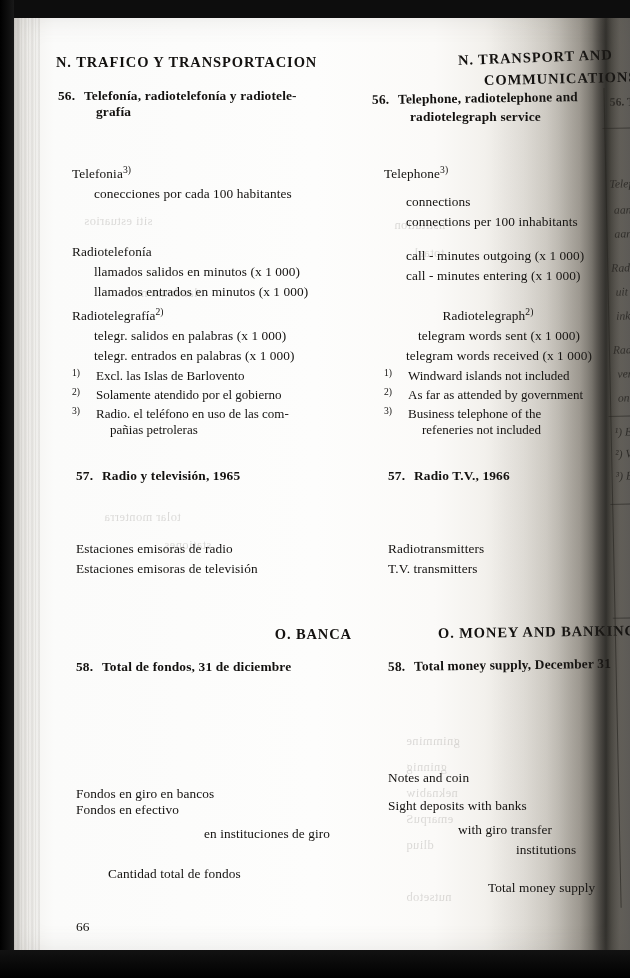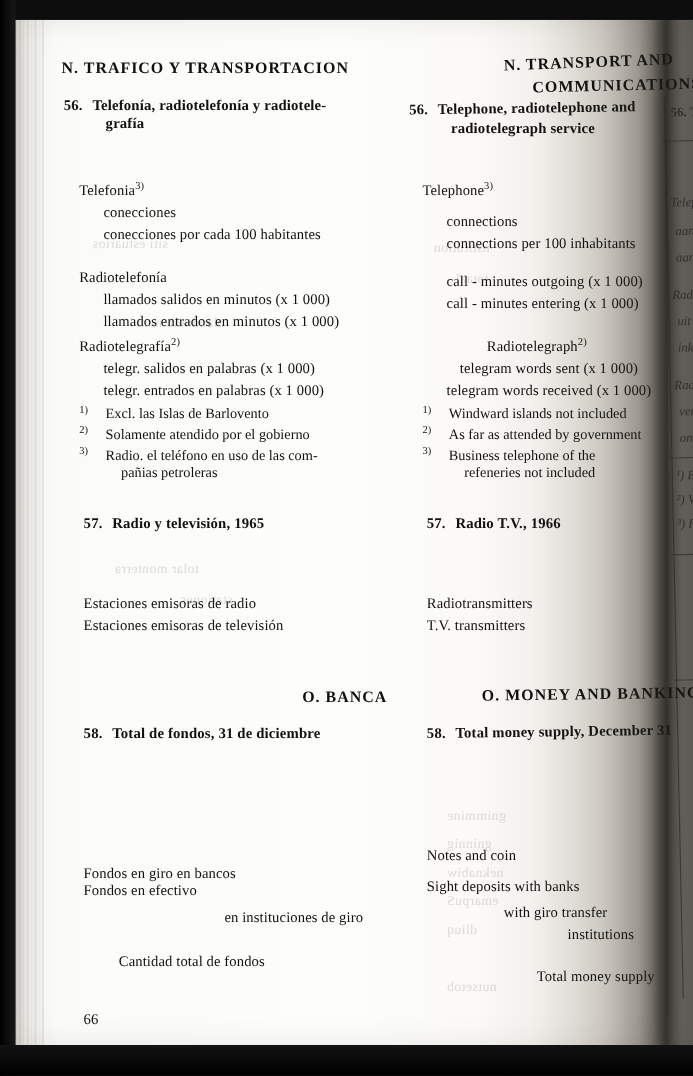--- a/index.html
+++ b/index.html
@@ -224,21 +224,20 @@
 
         <div style="position:absolute; top:70px; left:4px;">
           <div class="hd-num">
             <span class="n">56.</span><span class="t">Telefonía, radiotelefonía y radiotele-</span>
           </div>
           <div class="hd-num" style="padding-left:38px;">grafía</div>
         </div>
 
         <div style="position:absolute; top:146px; left:18px;">
           <div class="line"><span>Telefonia</span><sup>3)</sup></div>
-          <div class="line ind1" style="margin-top:4px;">conecciones</div>
           <div class="line ind1" style="margin-top:4px;">conecciones  por  cada  100  habitantes</div>
         </div>
 
         <div style="position:absolute; top:226px; left:18px;">
           <div class="line">Radiotelefonía</div>
           <div class="line ind1" style="margin-top:4px;">llamados salidos en minutos (x 1 000)</div>
           <div class="line ind1" style="margin-top:4px;">llamados entrados en minutos (x 1 000)</div>
         </div>
 
         <div style="position:absolute; top:288px; left:18px;">

